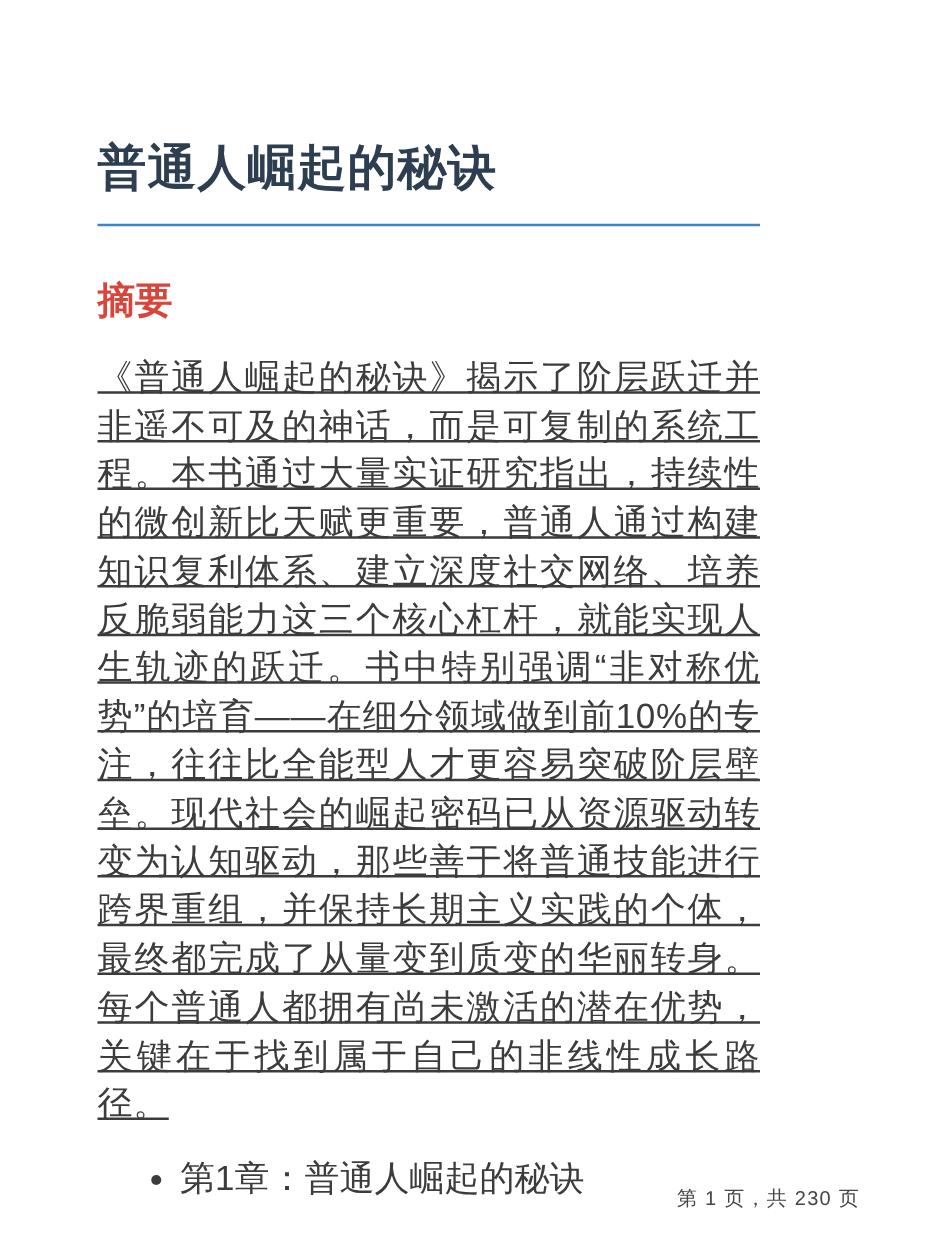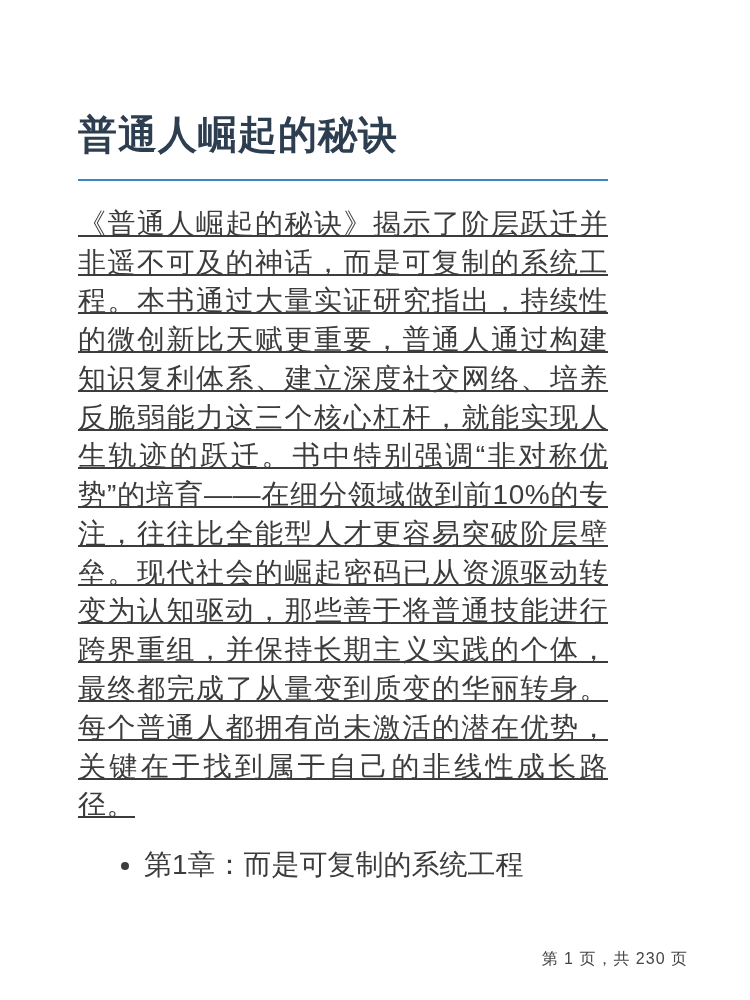--- a/index.html
+++ b/index.html
@@ -74,23 +74,24 @@
 </style>
 </head>
 <body>
 
 <div class="page">
 
   <h1 class="doc-title">普通人崛起的秘诀</h1>
 
   <hr class="title-rule">
 
+  <h2 class="section-heading abstract-heading">摘要</h2>
 
   <p class="abstract-body">《普通人崛起的秘诀》揭示了阶层跃迁并非遥不可及的神话，而是可复制的系统工程。本书通过大量实证研究指出，持续性的微创新比天赋更重要，普通人通过构建知识复利体系、建立深度社交网络、培养反脆弱能力这三个核心杠杆，就能实现人生轨迹的跃迁。书中特别强调“非对称优势”的培育——在细分领域做到前10%的专注，往往比全能型人才更容易突破阶层壁垒。现代社会的崛起密码已从资源驱动转变为认知驱动，那些善于将普通技能进行跨界重组，并保持长期主义实践的个体，最终都完成了从量变到质变的华丽转身。每个普通人都拥有尚未激活的潜在优势，关键在于找到属于自己的非线性成长路径。</p>
 
 
   <ul class="toc-list">
-    <li>第1章：而是可复制的系统工程</li>
+    <li>第1章：普通人崛起的秘诀</li>
   </ul>
 
   <div class="page-footer">第 1 页，共 230 页</div>
 
 </div>
 
 </body></html>

